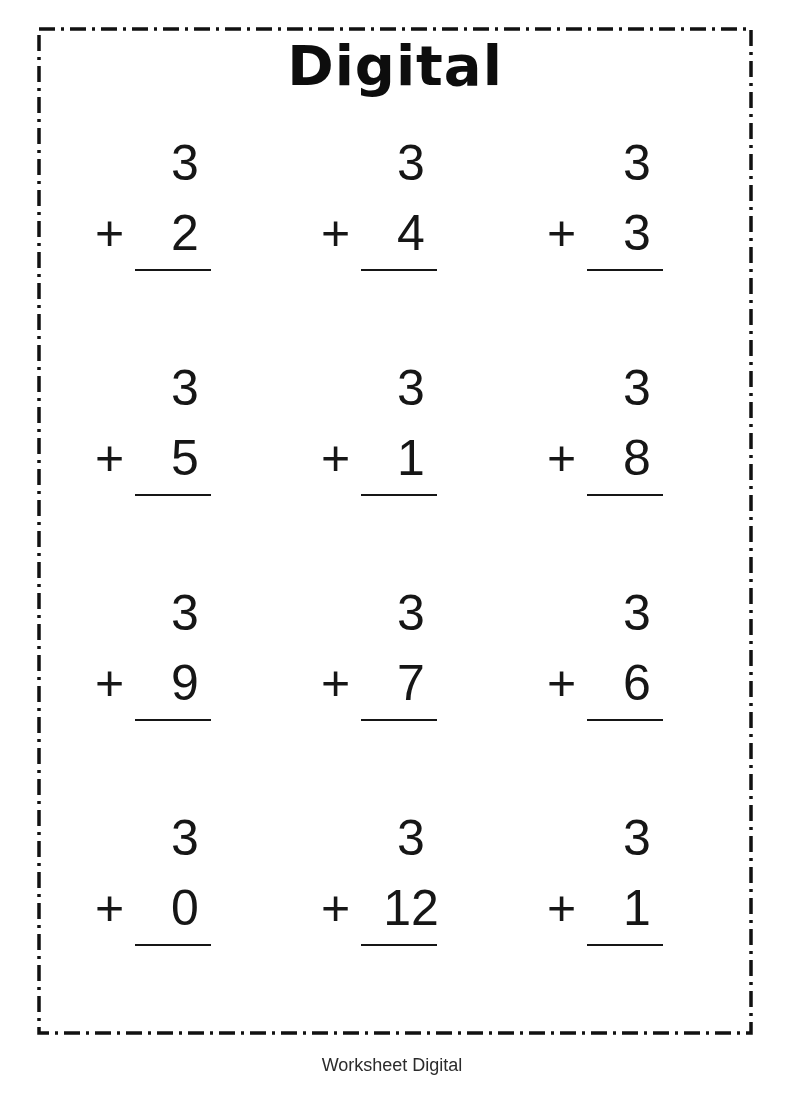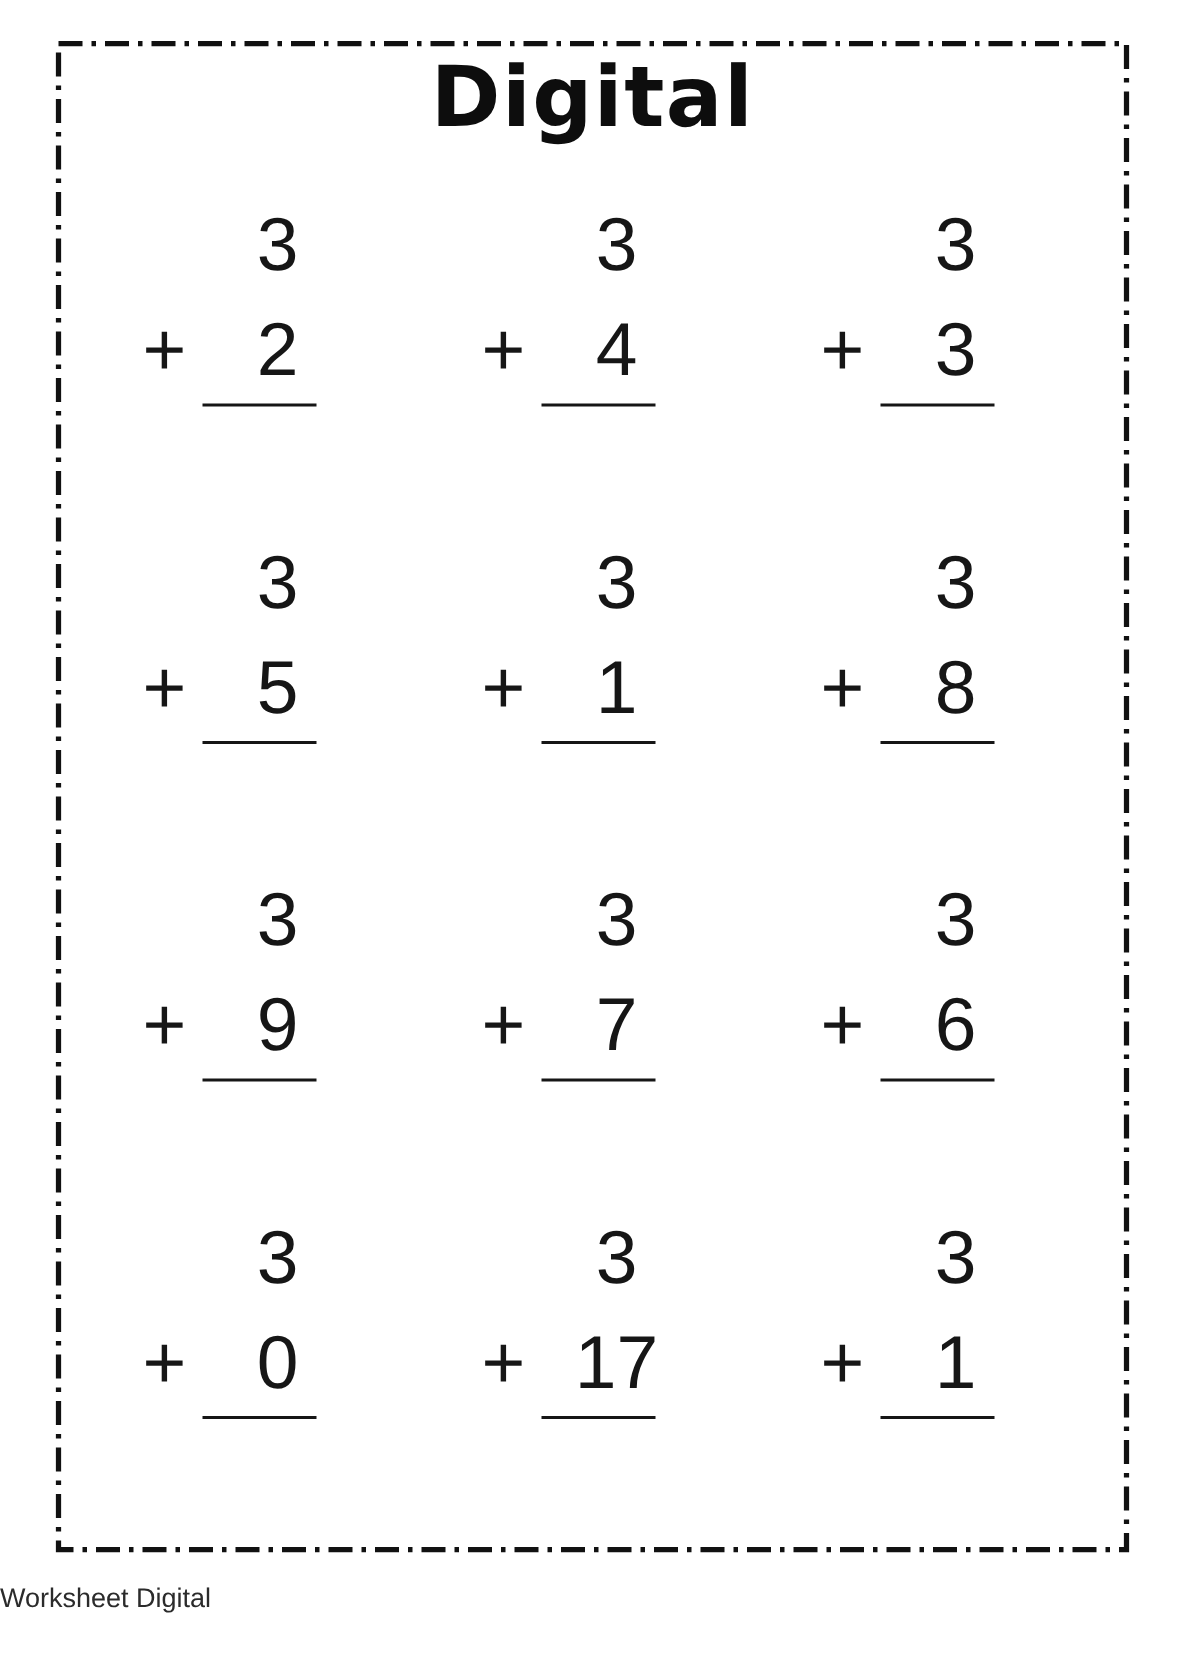--- a/index.html
+++ b/index.html
@@ -83,21 +83,21 @@
     top: 131px;
     left: 40px;
     width: 76px;
     border-top: 2.5px solid #161616;
   }
   .footer {
     position: absolute;
     left: 0;
     top: 1055px;
     width: 784px;
-    text-align: left;
+    text-align: center;
     font-size: 18px;
     color: #2b2b2b;
     font-family: "Liberation Sans", sans-serif;
   }
 </style>
 </head>
 <body>
 
 <div class="page">
 
@@ -174,21 +174,21 @@
   <div class="problem">
     <span class="top-num">3</span>
     <span class="plus">+</span>
     <span class="bottom-num">0</span>
     <span class="answer-line"></span>
   </div>
 
   <div class="problem">
     <span class="top-num">3</span>
     <span class="plus">+</span>
-    <span class="bottom-num">17</span>
+    <span class="bottom-num">12</span>
     <span class="answer-line"></span>
   </div>
 
   <div class="problem">
     <span class="top-num">3</span>
     <span class="plus">+</span>
     <span class="bottom-num">1</span>
     <span class="answer-line"></span>
   </div>
 </div>

